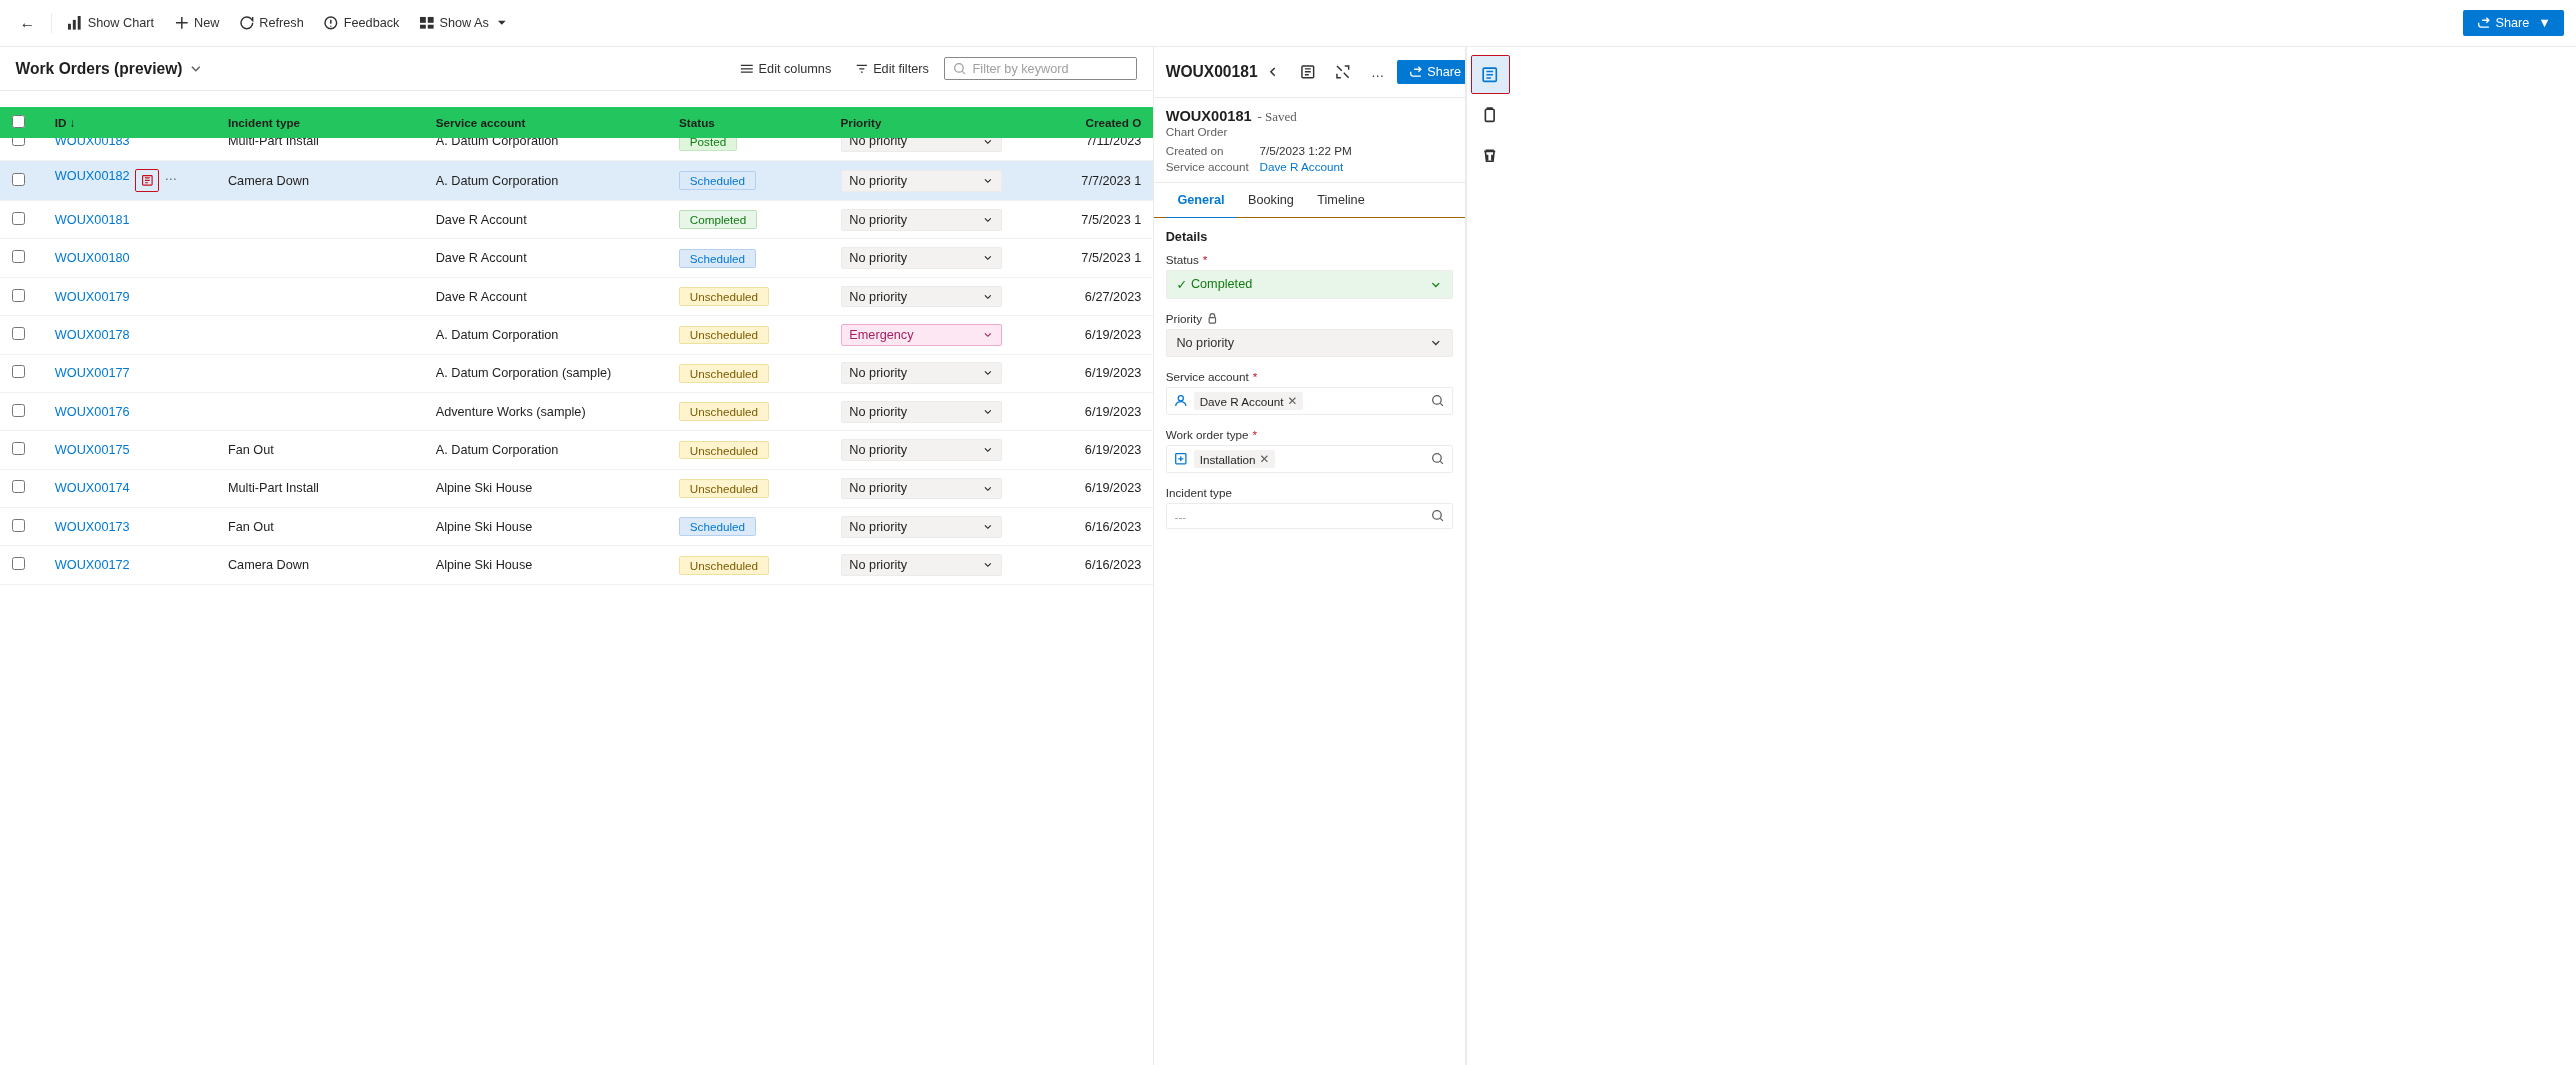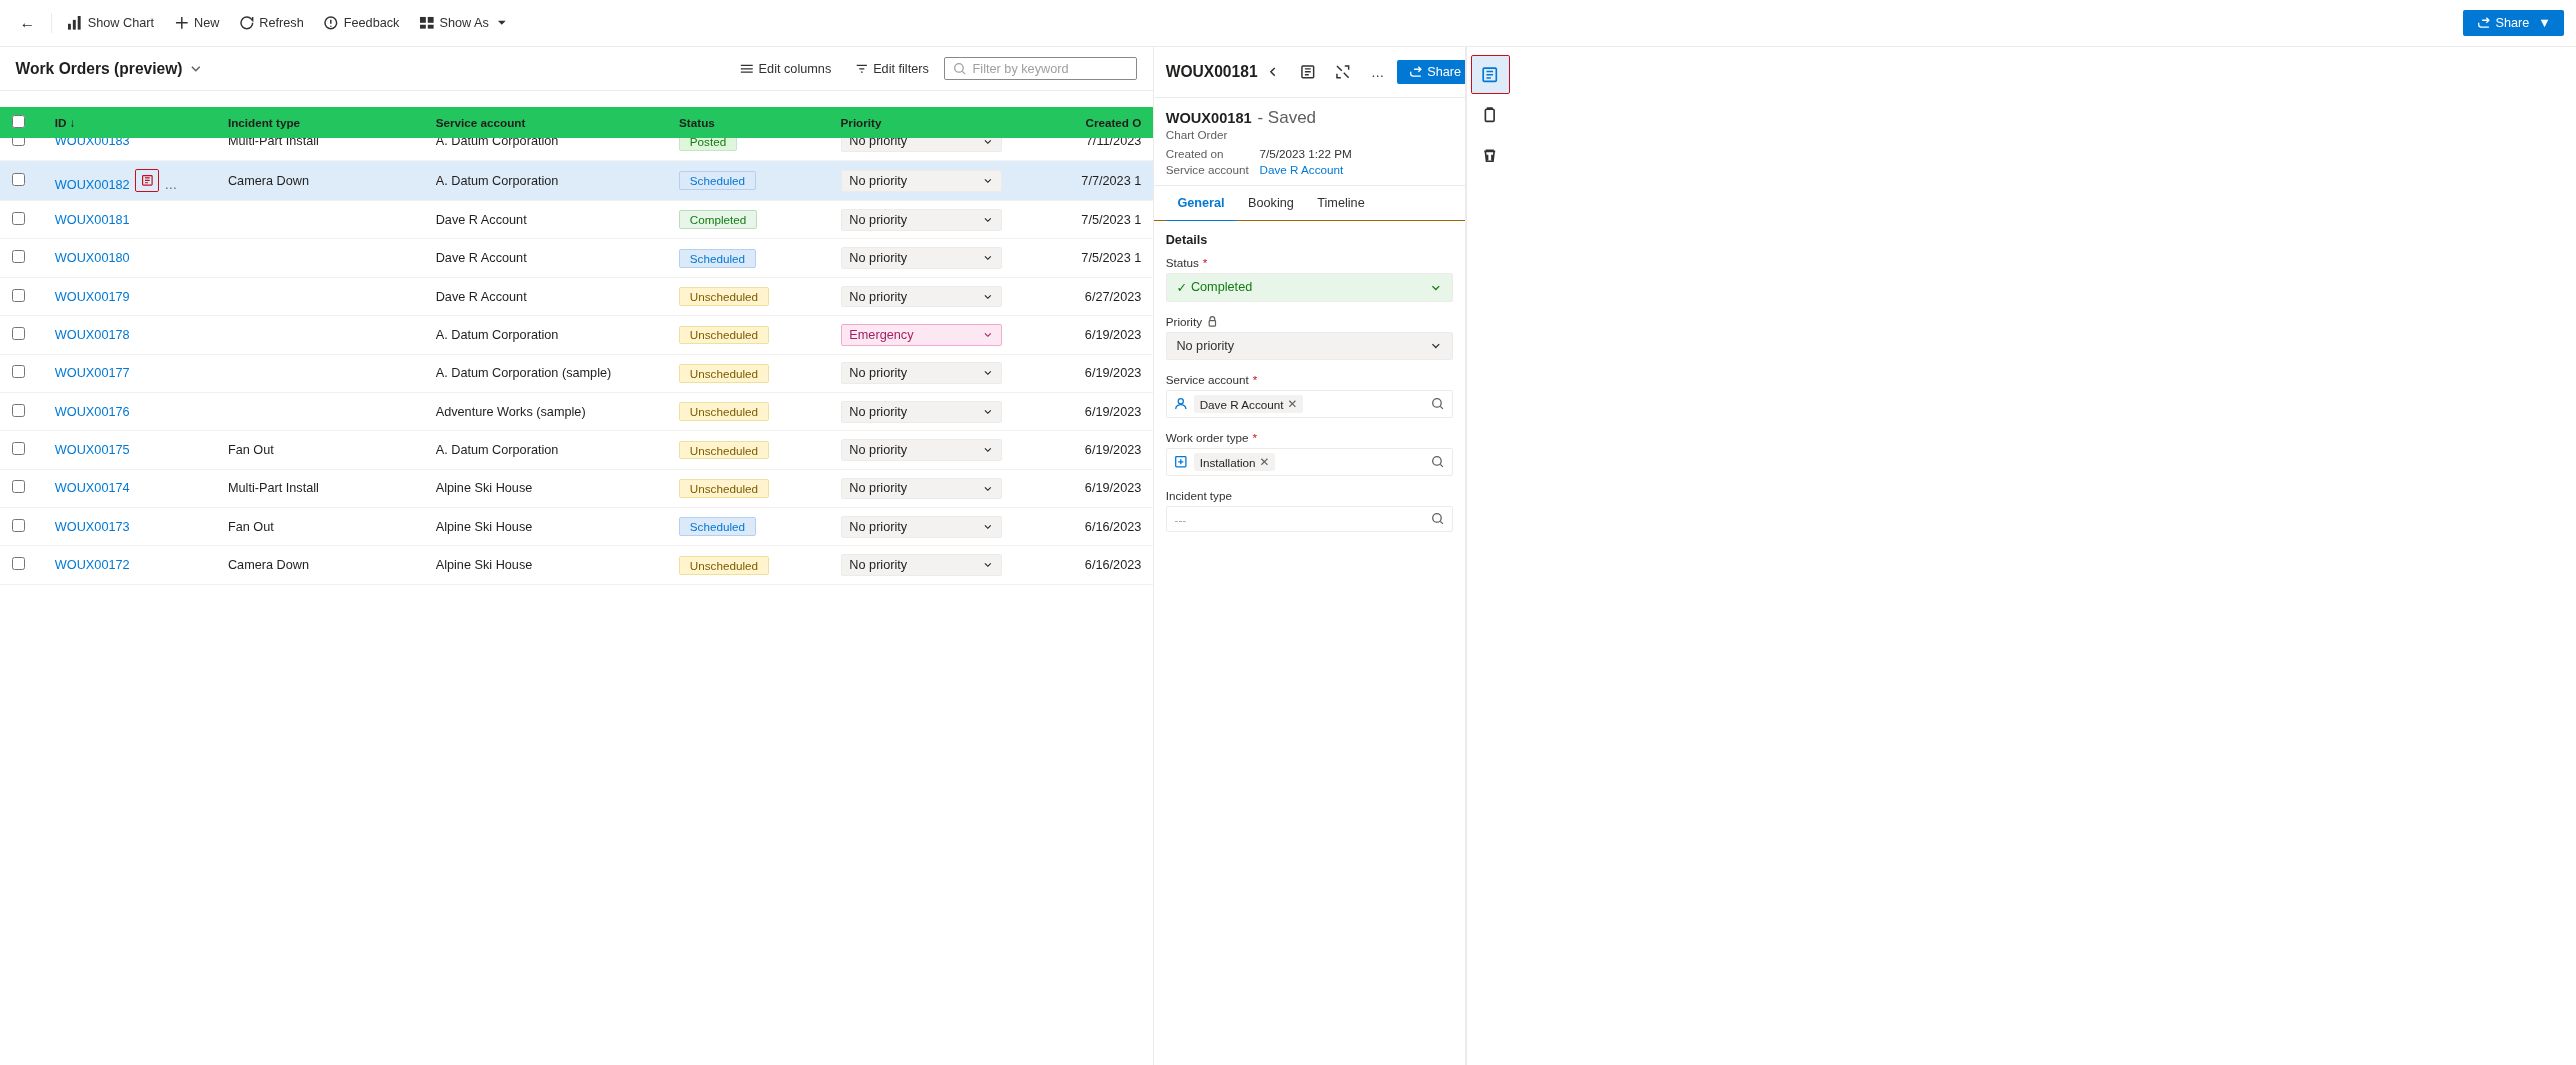--- a/index.html
+++ b/index.html
@@ -99,21 +99,21 @@
       display: flex; align-items: center; justify-content: space-between;
       padding: 2.9px 7.8px; border: 1px solid #edebe9; border-radius: 1.9px;
       background: #f3f2f1; cursor: pointer; font-size: 12.7px; min-width: 127px;
     }
     .priority-emergency {
       background: #fde7f3; border-color: #f0aad0; color: #a31f5e;
     }
 
     
     .row-highlighted { background: #deecf9 !important; }
-    .row-icon-cell { display: flex; align-items: flex-end; gap: 5.8px; }
+    .row-icon-cell { display: flex; align-items: flex-start; gap: 5.8px; }
     .icon-box {
       width: 23.4px; height: 23.4px; border: 1.9px solid #c50f1f;
       display: flex; align-items: center; justify-content: center;
       border-radius: 1.9px; cursor: pointer;
     }
 
     
     .detail-panel {
       flex: 0 0 312px; display: flex; flex-direction: column;
       border-right: 1px solid #edebe9; overflow: hidden;
@@ -135,21 +135,21 @@
       display: flex; align-items: center; gap: 4.9px; padding: 4.9px 11.7px;
       border: none; background: #0078d4; color: #fff;
       cursor: pointer; font-size: 12.7px; border-radius: 1.9px;
     }
 
     
     .detail-info {
       padding: 9.7px 11.7px; border-bottom: 1px solid #edebe9;
     }
     .detail-wo-number { font-size: 14.6px; font-weight: 600; }
-    .detail-saved { color: #605e5c; font-size: 17px; }
+    .detail-saved { color: #605e5c; font-size: 13px; font-family: Liberation Serif, serif; }
     .detail-wo-type { font-size: 11.7px; color: #605e5c; margin-bottom: 5.8px; }
     .detail-meta { font-size: 11.7px; color: #323130; }
     .detail-meta-row { display: flex; align-items: baseline; gap: 5.8px; margin-top: 2.9px; }
     .detail-meta-label { color: #605e5c; min-width: 88px; }
     .detail-meta-value { color: #0078d4; font-weight: 400; }
 
     
     .detail-tabs {
       display: flex; align-items: center; gap: 0; padding: 0 11.7px;
       border-bottom: 1px solid #a16207;

